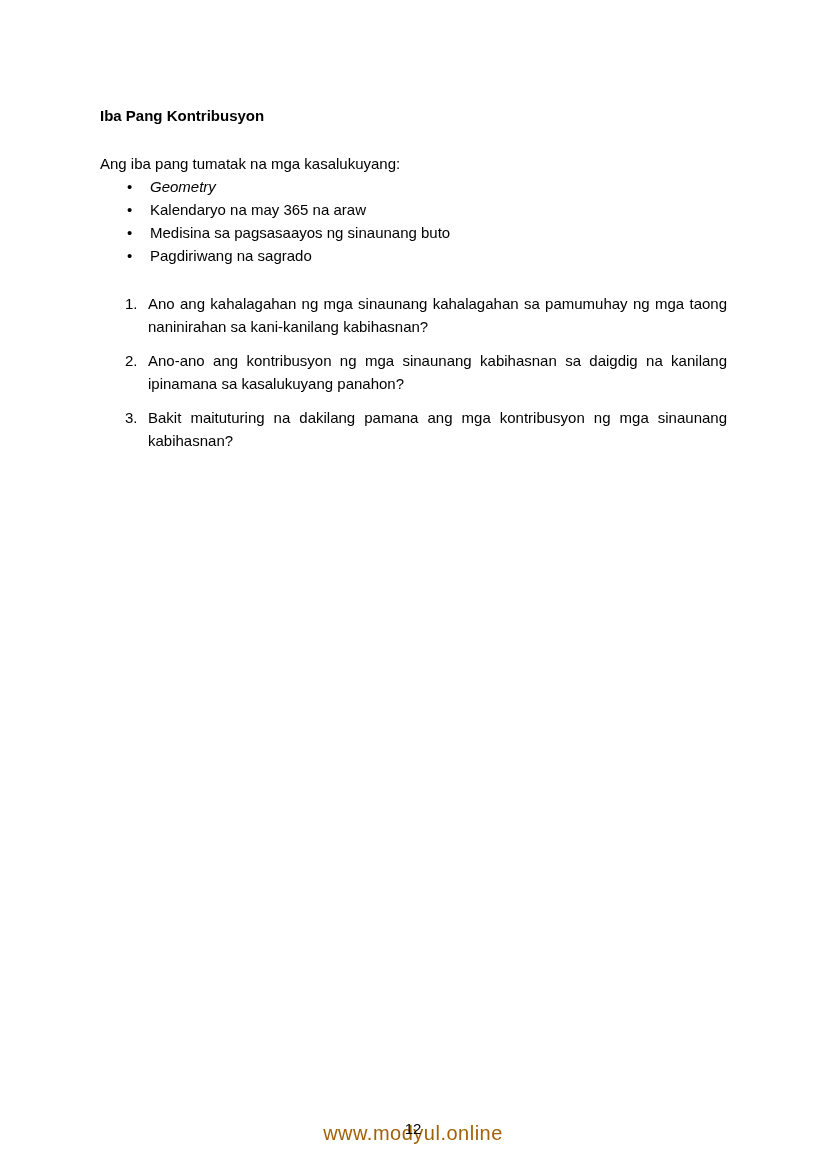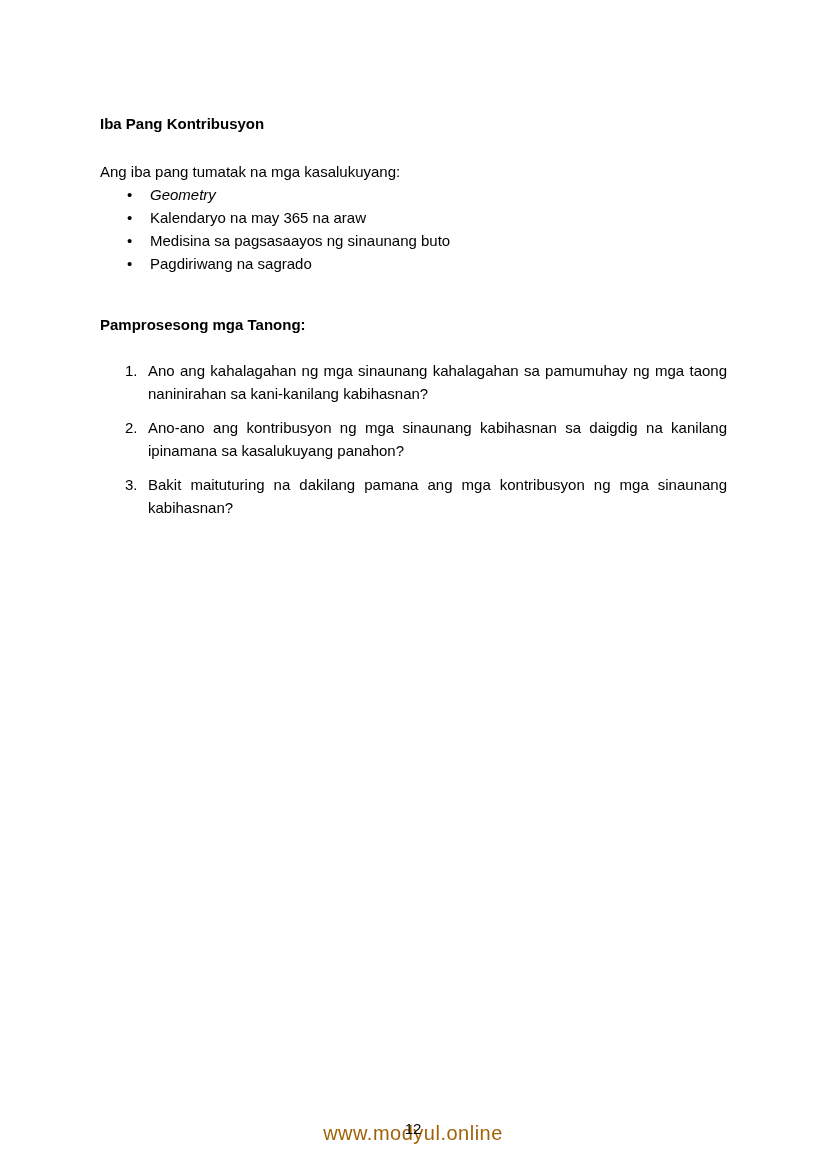--- a/index.html
+++ b/index.html
@@ -9,21 +9,21 @@
     height: 1169px;
     background: #ffffff;
     position: relative;
     font-family: "Liberation Sans", sans-serif;
     color: #000000;
     overflow: hidden;
   }
   .page {
     position: absolute;
     left: 100px;
-    top: 8px;
+    top: 0;
     width: 627px;
     padding-top: 106px;
   }
   .heading {
     font-size: 15px;
     line-height: 19px;
     font-weight: bold;
     margin: 0;
   }
   .intro {
@@ -115,21 +115,20 @@
     <li>
       <span class="bullet-dot">•</span>
       <span>Medisina sa pagsasaayos ng sinaunang buto</span>
     </li>
     <li>
       <span class="bullet-dot">•</span>
       <span>Pagdiriwang na sagrado</span>
     </li>
   </ul>
 
-  <h1 class="heading heading-2">Pamprosesong mga Tanong:</h1>
 
   <div class="questions-list">
     <div class="question">
       <span class="q-number">1.</span>
       <span>Ano ang kahalagahan ng mga sinaunang kahalagahan sa pamumuhay ng mga taong naninirahan sa kani-kanilang kabihasnan?</span>
     </div>
     <div class="question">
       <span class="q-number">2.</span>
       <span>Ano-ano ang kontribusyon ng mga sinaunang kabihasnan sa daigdig na kanilang ipinamana sa kasalukuyang panahon?</span>
     </div>

